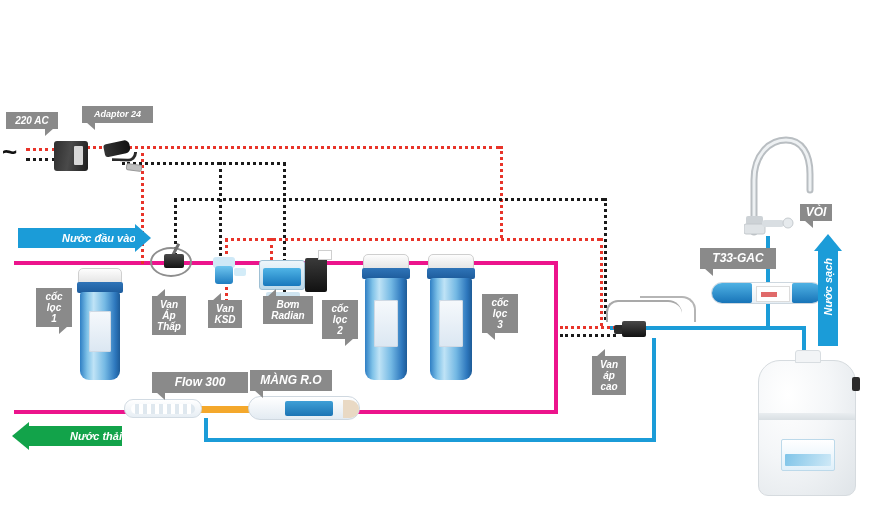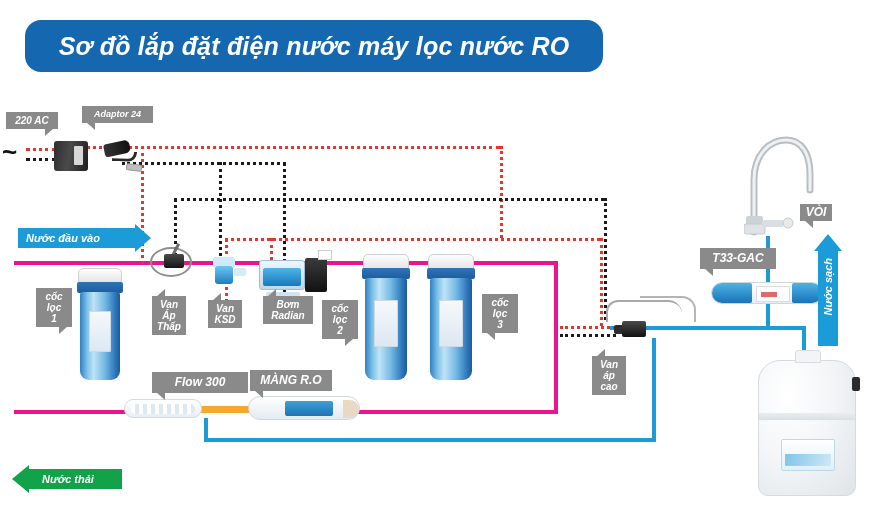--- a/index.html
+++ b/index.html
@@ -67,38 +67,37 @@
     left: 4px; top: -7px;
     border-right: 9px solid #8A8A8A;
     border-top: 8px solid transparent;
   }
   .callout.big { font-size: 12px; line-height: 13px; padding: 4px 7px; }
 
   
   .arrow-banner {
     position: absolute; z-index: 45;
     color: #ffffff; font-weight: bold; font-style: italic;
-    font-size: 11px; display: flex; align-items: center;
+    font-size: 11px; display: flex; align-items: center; justify-content: flex-end;
   }
   #inlet-arrow {
     left: 18px; top: 228px; width: 118px; height: 20px;
     background: #1B9CD8;
     padding-left: 8px;
   }
   #inlet-arrow::after {
     content: ""; position: absolute; right: -15px; top: -4px;
     border-left: 16px solid #1B9CD8;
     border-top: 14px solid transparent;
     border-bottom: 14px solid transparent;
   }
   #waste-arrow {
     left: 28px; top: 426px; width: 94px; height: 20px;
     background: #12A34A;
     padding-left: 14px;
-    margin-top: 43px;
   }
   #waste-arrow::before {
     content: ""; position: absolute; left: -16px; top: -4px;
     border-right: 17px solid #12A34A;
     border-top: 14px solid transparent;
     border-bottom: 14px solid transparent;
   }
   #clean-arrow {
     left: 818px; top: 250px; width: 20px; height: 96px;
     background: #1B9CD8;
@@ -387,23 +386,20 @@
   #tank .t-valve {
     position: absolute; right: -5px; top: 16px; width: 8px; height: 14px;
     background: #2b2b2b; border-radius: 2px;
   }
 </style>
 </head>
 <body>
 
 <div id="stage">
 
-  <div id="title-banner">
-    <div id="title-text">Sơ đồ lắp đặt điện nước máy lọc nước RO</div>
-  </div>
 
   <div id="ac-symbol">~</div>
 
   <div class="callout tail-br" style="left:6px; top:112px; width:52px;">220 AC</div>
 
   <div class="callout tail-bl" style="left:82px; top:106px; width:71px; font-size:9px;">Adaptor 24</div>
 
   <div id="adaptor-body"></div>
   <div id="adaptor-plug"></div>
   <div id="adaptor-tip"></div>

